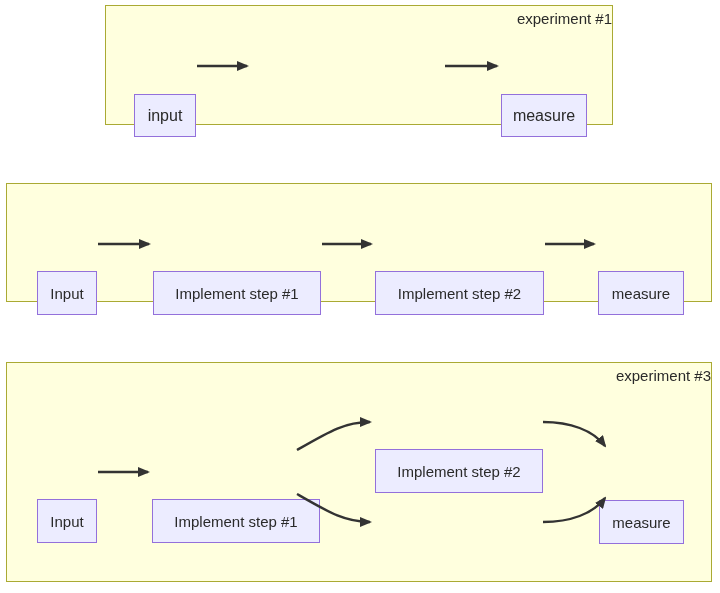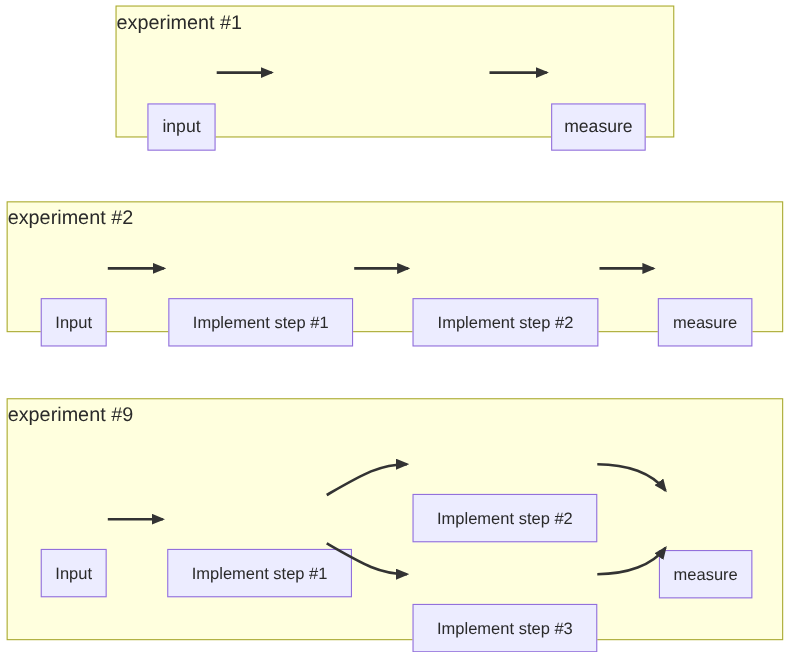--- a/index.html
+++ b/index.html
@@ -19,22 +19,22 @@
     position: absolute;
     box-sizing: border-box;
     background: var(--cluster-fill, #ffffde);
     border: 1px solid var(--cluster-border, #aaaa33);
   }
   .cluster-title {
     position: absolute;
     top: 4px;
     left: 0;
     width: 100%;
-    text-align: left;
-    font-size: 18px;
+    text-align: right;
+    font-size: 15px;
     font-weight: 400;
     color: var(--text-color, #2a2a2a);
   }
   .node {
     position: absolute;
     box-sizing: border-box;
     background: var(--node-fill, #ececff);
     border: 1px solid var(--node-border, #9370db);
     display: flex;
     align-items: center;
@@ -65,33 +65,31 @@
 
 <div id="canvas">
 
   <div class="cluster exp1" style="left:105px; top:5px; width:508px; height:120px;">
     <div class="cluster-title">experiment #1</div>
     <div class="node" style="left:28px; top:40px; width:62px; height:43px;">input</div>
     <div class="node" style="left:395px; top:40px; width:86px; height:43px;">measure</div>
   </div>
 
   <div class="cluster exp2" style="left:6px; top:183px; width:706px; height:119px;">
-    <div class="cluster-title">experiment #2</div>
     <div class="node" style="left:30px; top:39px; width:60px; height:44px;">Input</div>
     <div class="node" style="left:146px; top:39px; width:168px; height:44px;">Implement step #1</div>
     <div class="node" style="left:368px; top:39px; width:169px; height:44px;">Implement step #2</div>
     <div class="node" style="left:591px; top:39px; width:86px; height:44px;">measure</div>
   </div>
 
   <div class="cluster exp3" style="left:6px; top:362px; width:706px; height:220px;">
-    <div class="cluster-title">experiment #9</div>
+    <div class="cluster-title">experiment #3</div>
     <div class="node" style="left:30px; top:88px; width:60px; height:44px;">Input</div>
     <div class="node" style="left:145px; top:88px; width:168px; height:44px;">Implement step #1</div>
     <div class="node" style="left:368px; top:38px; width:168px; height:44px;">Implement step #2</div>
-    <div class="node" style="left:368px; top:138px; width:168px; height:44px;">Implement step #3</div>
     <div class="node" style="left:592px; top:89px; width:85px; height:44px;">measure</div>
   </div>
 
   <svg class="edges-layer" viewBox="0 0 720 593" xmlns="http://www.w3.org/2000/svg">
     <defs>
       <marker id="arrowhead" viewBox="0 0 12 10" refX="10" refY="5" markerWidth="12" markerHeight="10" orient="auto" markerUnits="userSpaceOnUse">
         <path class="arrowhead-shape" d="M0,0 L12,5 L0,10 Z"></path>
       </marker>
     </defs>
 

